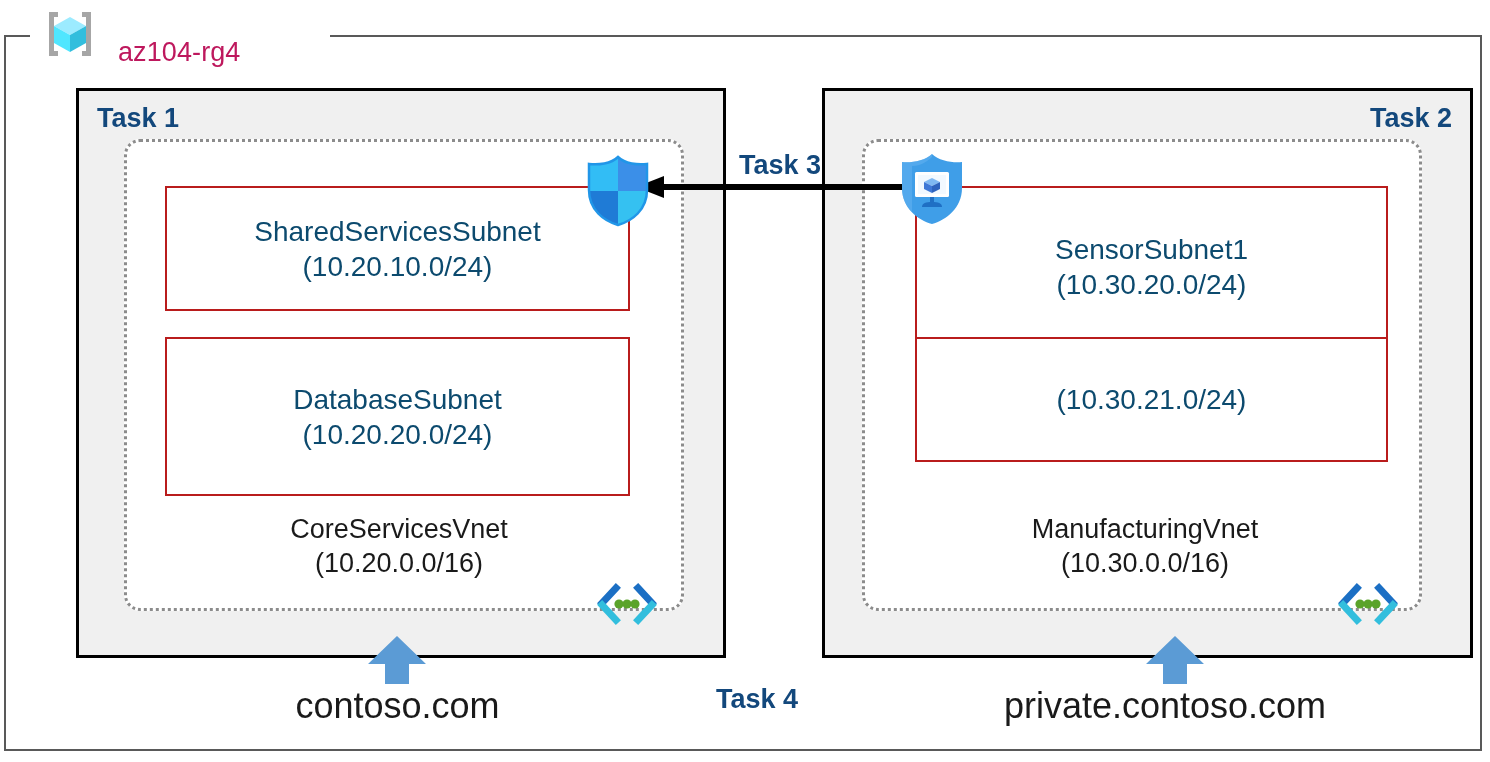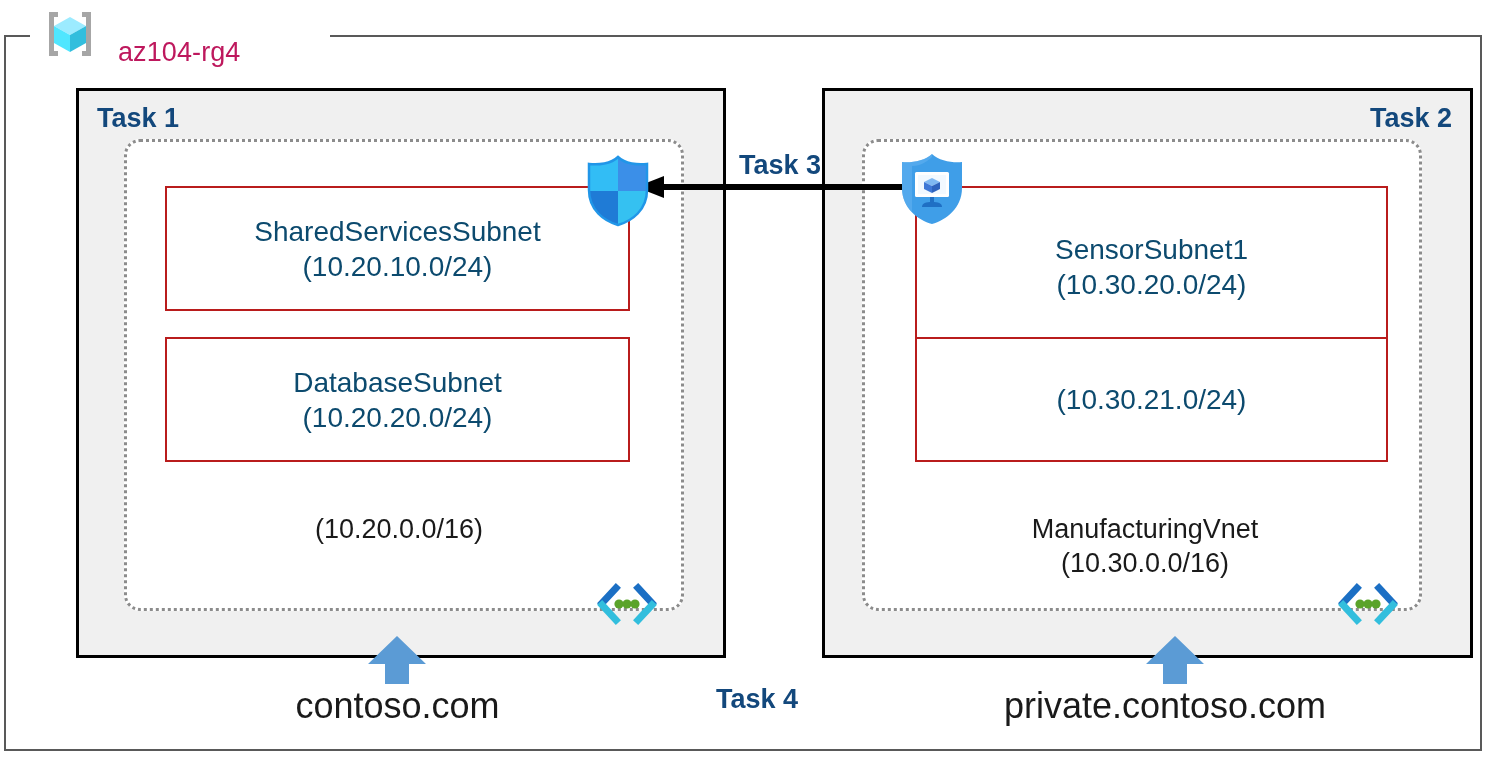--- a/index.html
+++ b/index.html
@@ -65,21 +65,21 @@
   .subnet{
     position:absolute;
     background:#ffffff;
     border:2px solid #b91c1c;
     box-sizing:border-box;
     display:flex;flex-direction:column;
     align-items:center;justify-content:center;
     font-size:28px;color:#0c4a6e;line-height:1.25;
   }
   #subnet-shared{left:165px;top:186px;width:465px;height:125px;}
-  #subnet-database{left:165px;top:337px;width:465px;height:125px;}
+  #subnet-database{left:165px;top:337px;width:465px;height:159px;}
   #subnet-sensor1{left:915px;top:186px;width:473px;height:162px;}
   #subnet-sensor2{left:915px;top:337px;width:473px;height:125px;}
 
   
   .vnet-caption{
     position:absolute;text-align:center;
     font-size:27px;color:#1a1a1a;line-height:1.25;
   }
   #vnet1-caption{left:164px;top:513px;width:470px;}
   #vnet2-caption{left:905px;top:513px;width:480px;}
@@ -153,20 +153,21 @@
   <div>SharedServicesSubnet</div>
   <div>(10.20.10.0/24)</div>
 </div>
 
 <div id="subnet-database" class="subnet">
   <div>DatabaseSubnet</div>
   <div>(10.20.20.0/24)</div>
 </div>
 
 <div id="vnet1-caption" class="vnet-caption">
+  <div>CoreServicesVnet</div>
   <div>(10.20.0.0/16)</div>
 </div>
 
 <div id="vnet1-icon" class="vnet-icon">
   <svg width="62" height="42" viewBox="0 0 62 42">
     <g stroke-linecap="square" stroke-width="7" fill="none">
       <path d="M20 5 L6 20" stroke="#1b6fc4"></path>
       <path d="M6 22 L20 37" stroke="#32bedd"></path>
       <path d="M42 5 L56 20" stroke="#1b6fc4"></path>
       <path d="M56 22 L42 37" stroke="#32bedd"></path>

